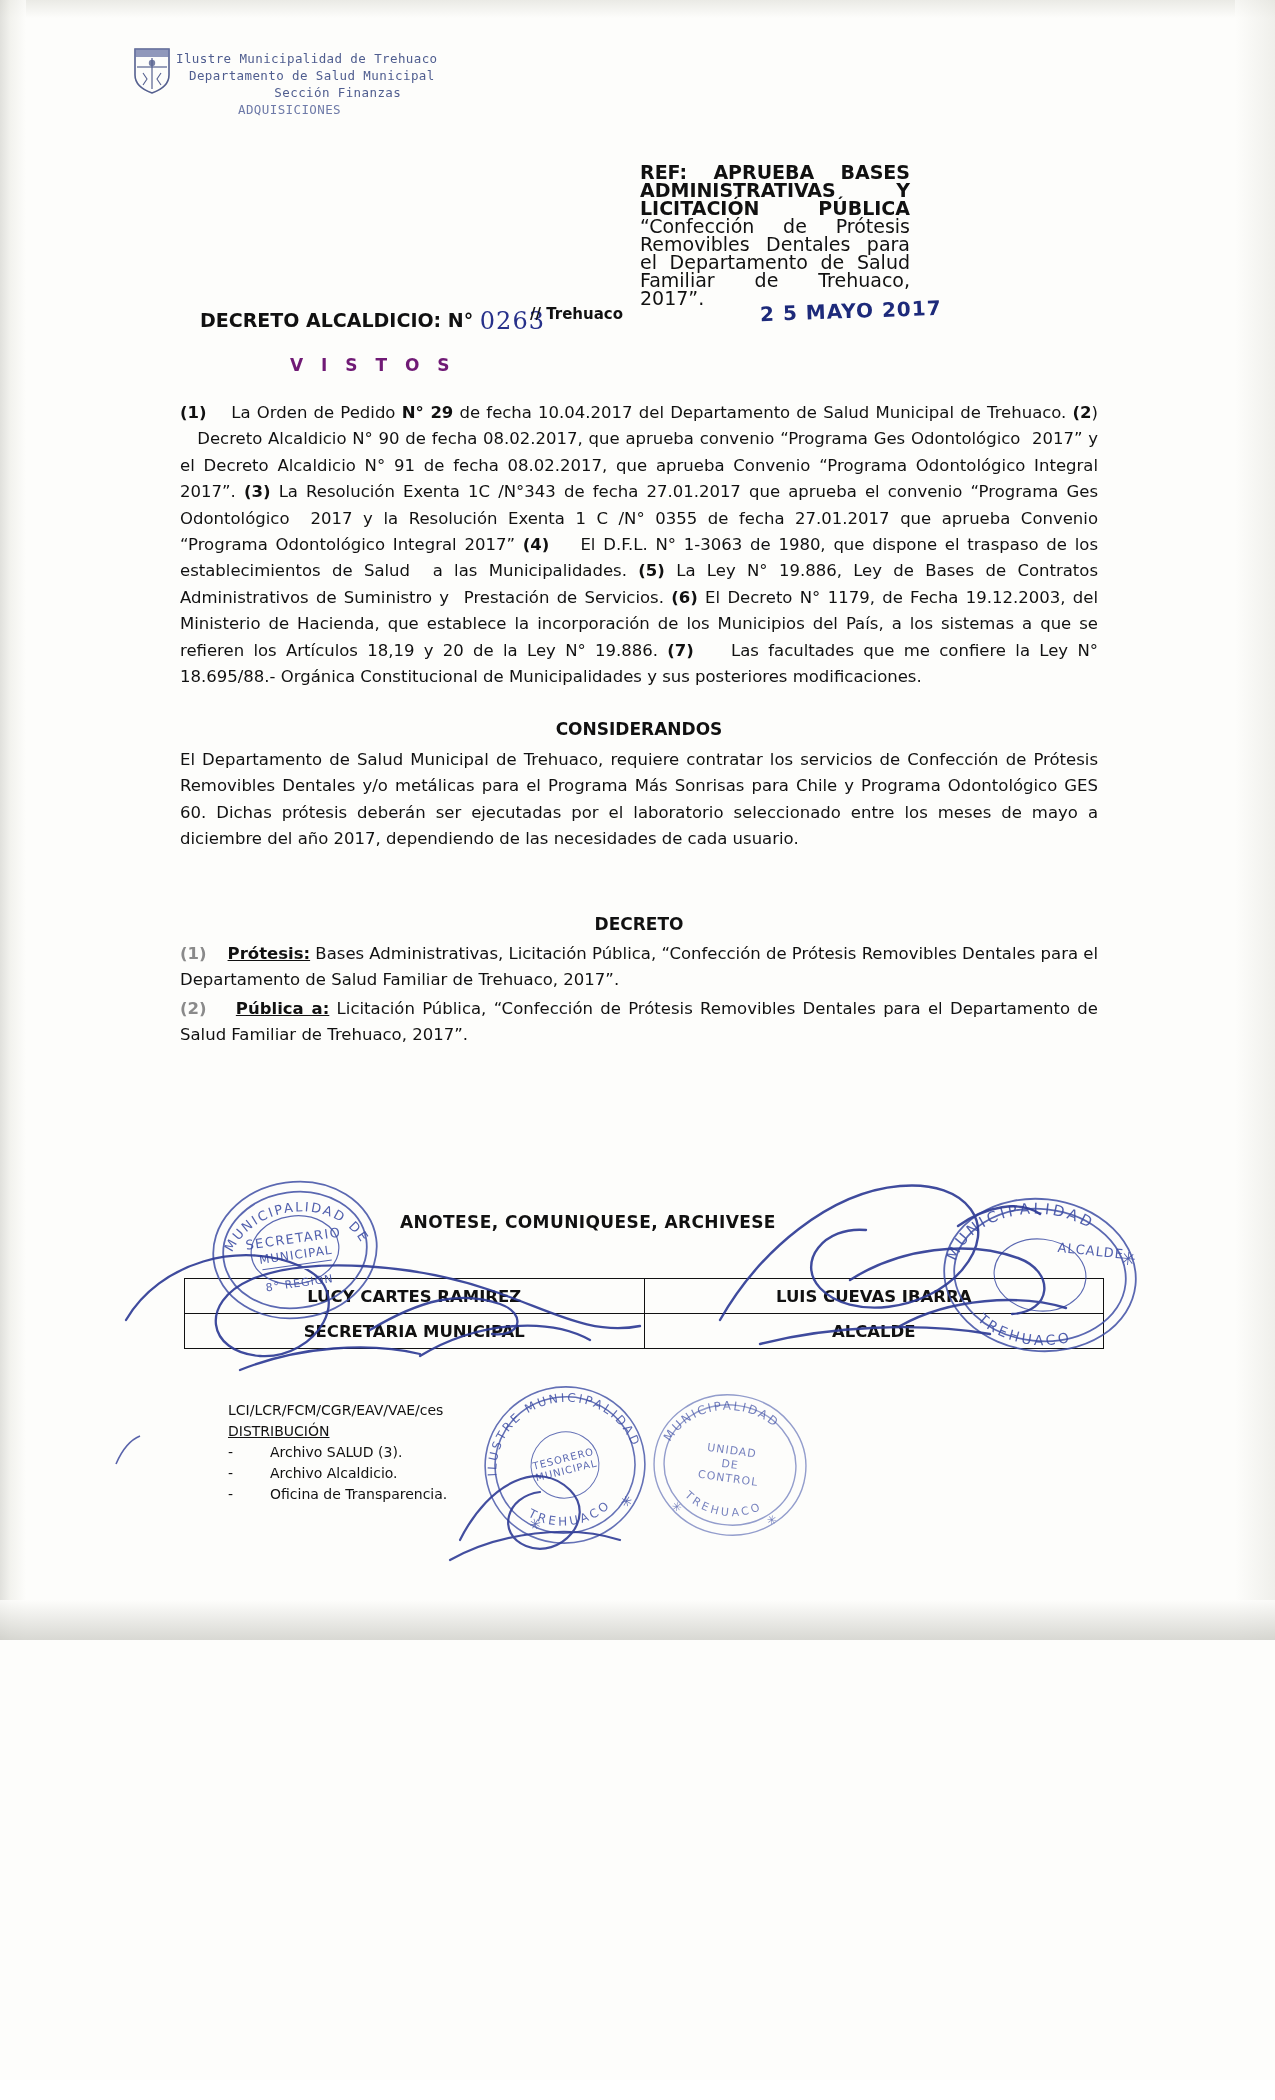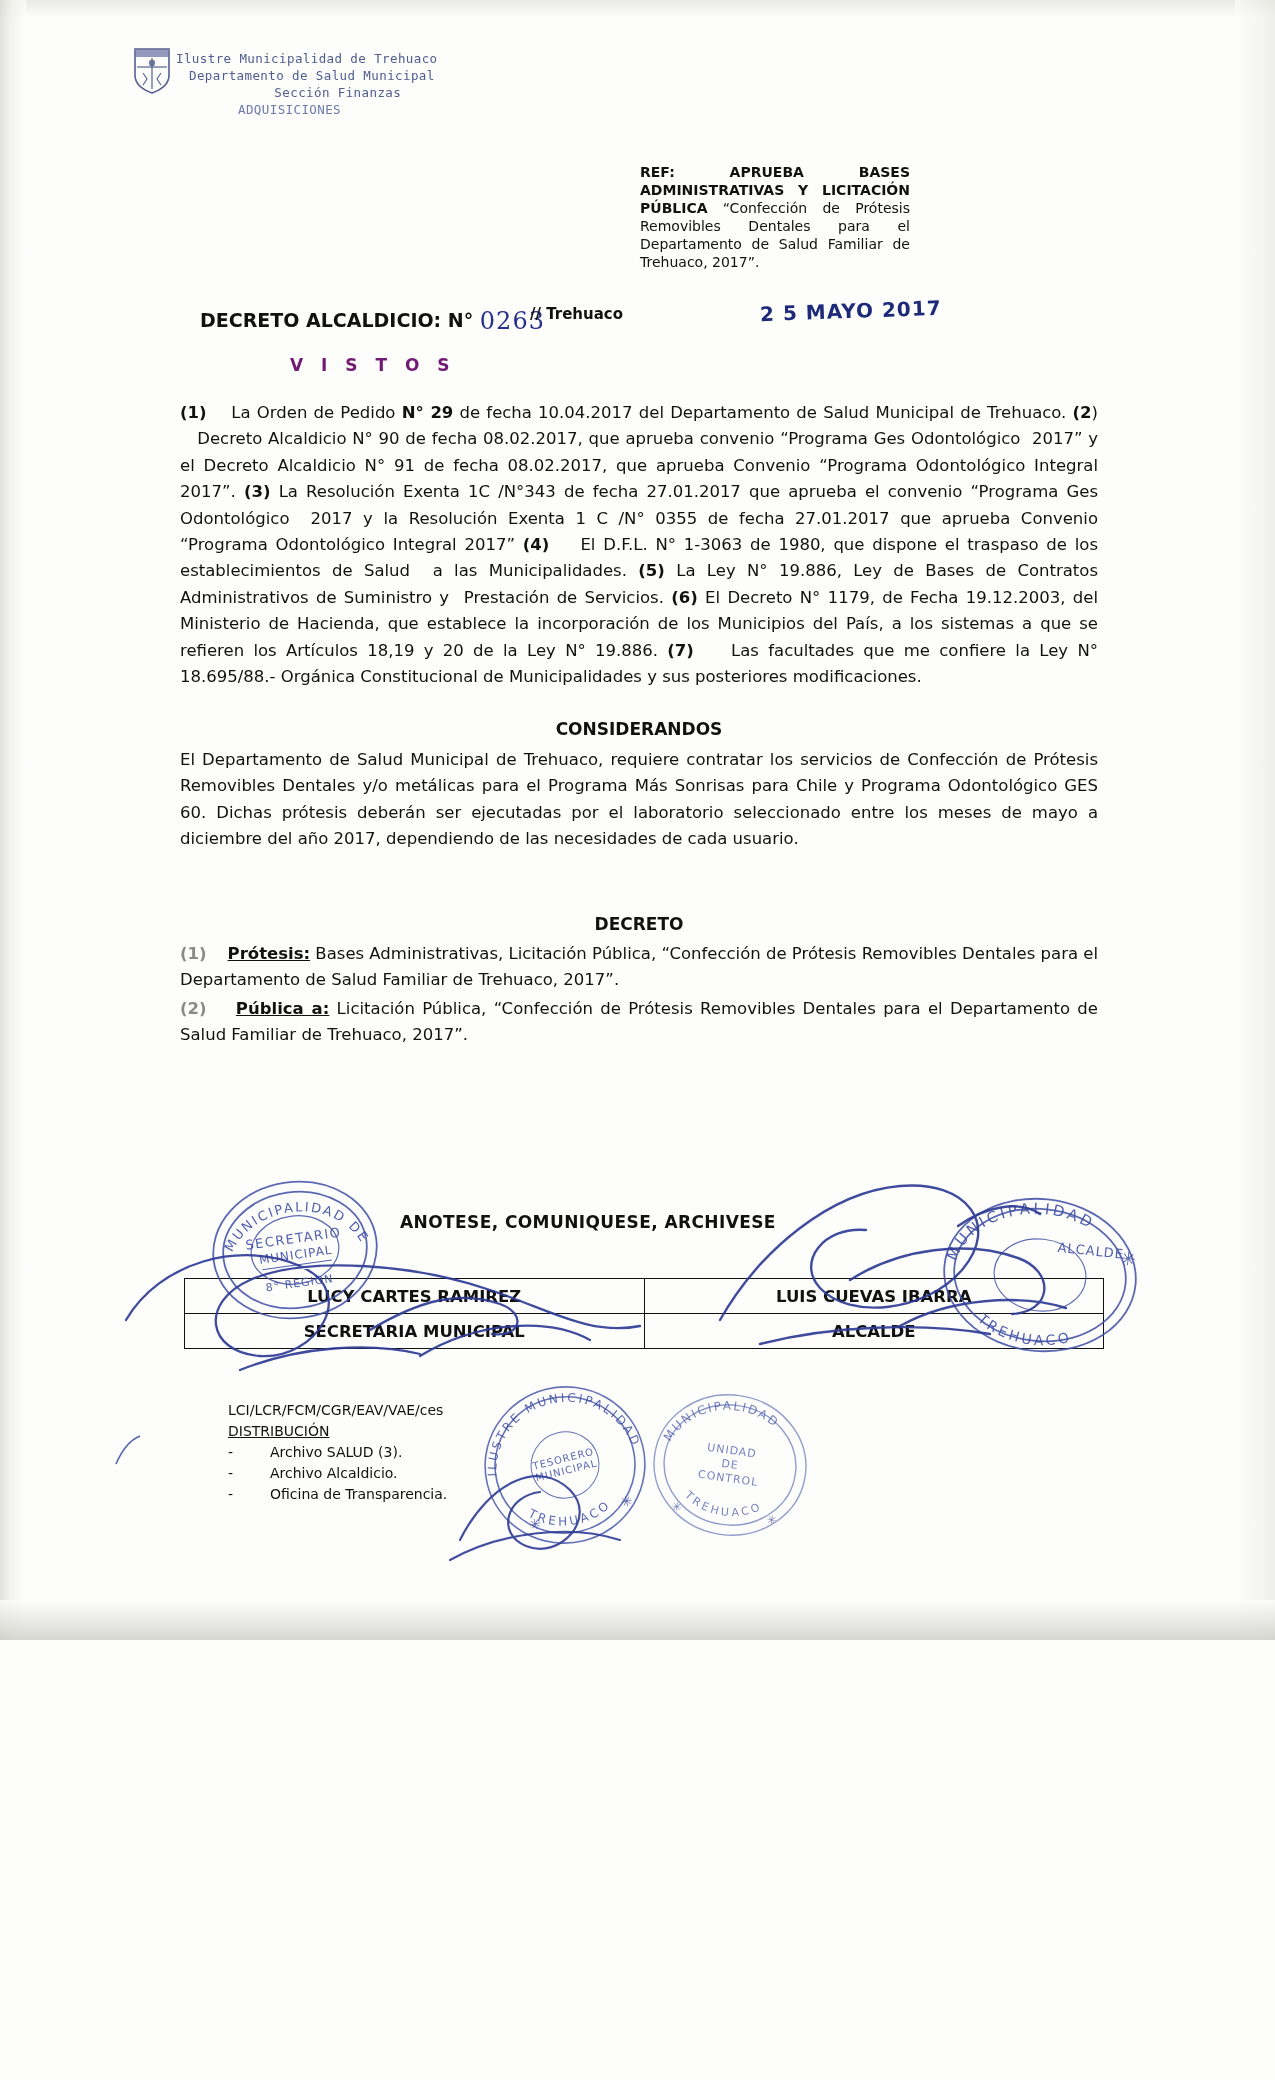--- a/index.html
+++ b/index.html
@@ -66,21 +66,21 @@
     top: 45px;
     width: 38px;
     height: 50px;
   }
 
   .ref-block {
     position: absolute;
     left: 640px;
     top: 163px;
     width: 270px;
-    font-size: 14px;
+    font-size: 19px;
     line-height: 18px;
     color: #111;
     text-align: justify;
   }
   .ref-block b { font-weight: bold; }
 
   .decreto-line {
     position: absolute;
     left: 200px;
     top: 305px;

